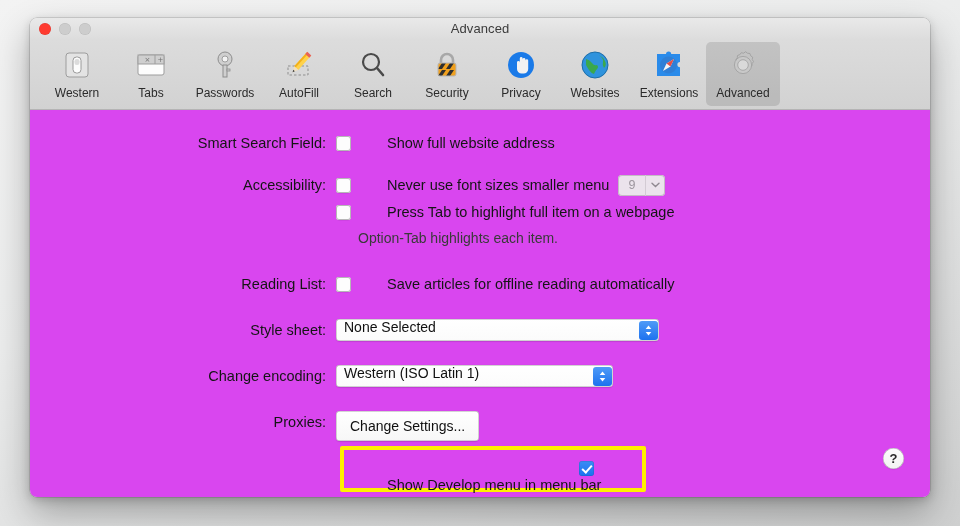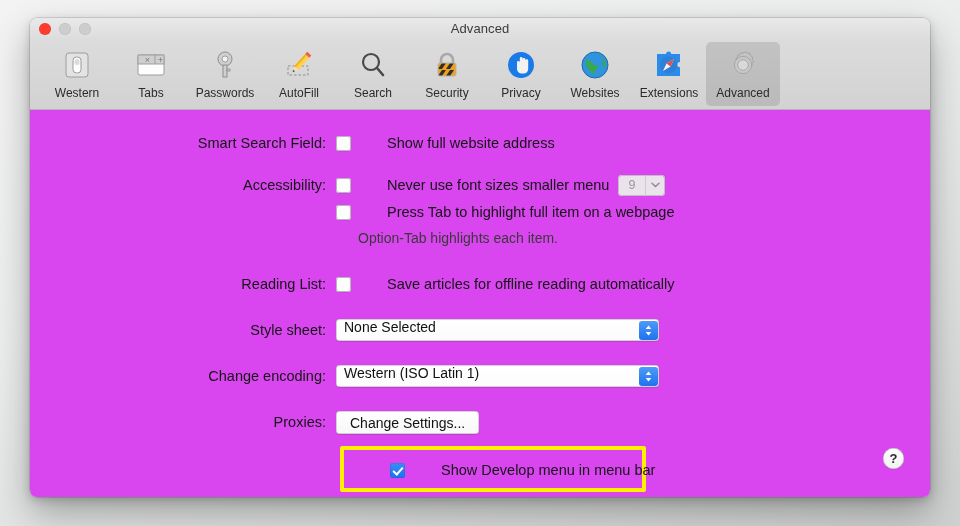--- a/index.html
+++ b/index.html
@@ -198,37 +198,37 @@
     position: relative;
     padding-left: 8px;
     cursor: default;
   }
   .popup .ptext {
     font-size: 14px;
     color: #101010;
     white-space: nowrap;
   }
   .popup-w1 { width: 323px; }
-  .popup-w2 { width: 323px; }
+  .popup-w2 { width: 277px; }
   .popup .arrows {
     position: absolute;
     right: 1.5px; top: 1.5px;
     width: 19px; height: 19px;
     border-radius: 3px;
     background: linear-gradient(to bottom, #4f9bf7 0%, #1d72ef 100%);
     display: flex;
     flex-direction: column;
     align-items: center;
     justify-content: center;
     gap: 2px;
   }
 
   
   .pushbtn {
-    height: 23px;
+    height: 30px;
     padding: 4px 14px;
     border-radius: 4px;
     background: linear-gradient(to bottom, #ffffff 0%, #f7f7f7 100%);
     box-shadow: inset 0 0 0 0.5px #a9a9a9, 0 0.5px 1px rgba(0,0,0,0.13);
     display: inline-flex;
     align-items: center;
     font-size: 14px;
     color: #101010;
     cursor: default;
     white-space: nowrap;
@@ -241,24 +241,25 @@
     top: 336px;
     width: 306px;
     height: 46px;
     border: 4px solid #fff000;
     border-radius: 2px;
     pointer-events: none;
   }
 
   .hl-row {
     position: absolute;
-    left: 360px;
+    left: 328px;
     top: 351px;
     display: flex;
-    align-items: center;
+    align-items: flex-end;
+    flex-direction: column;
   }
 
   
   .helpbtn {
     position: absolute;
     right: 26px;
     bottom: 28px;
     width: 21px; height: 21px;
     border-radius: 50%;
     background: linear-gradient(to bottom, #fdfdfd 0%, #f2f2f2 100%);

